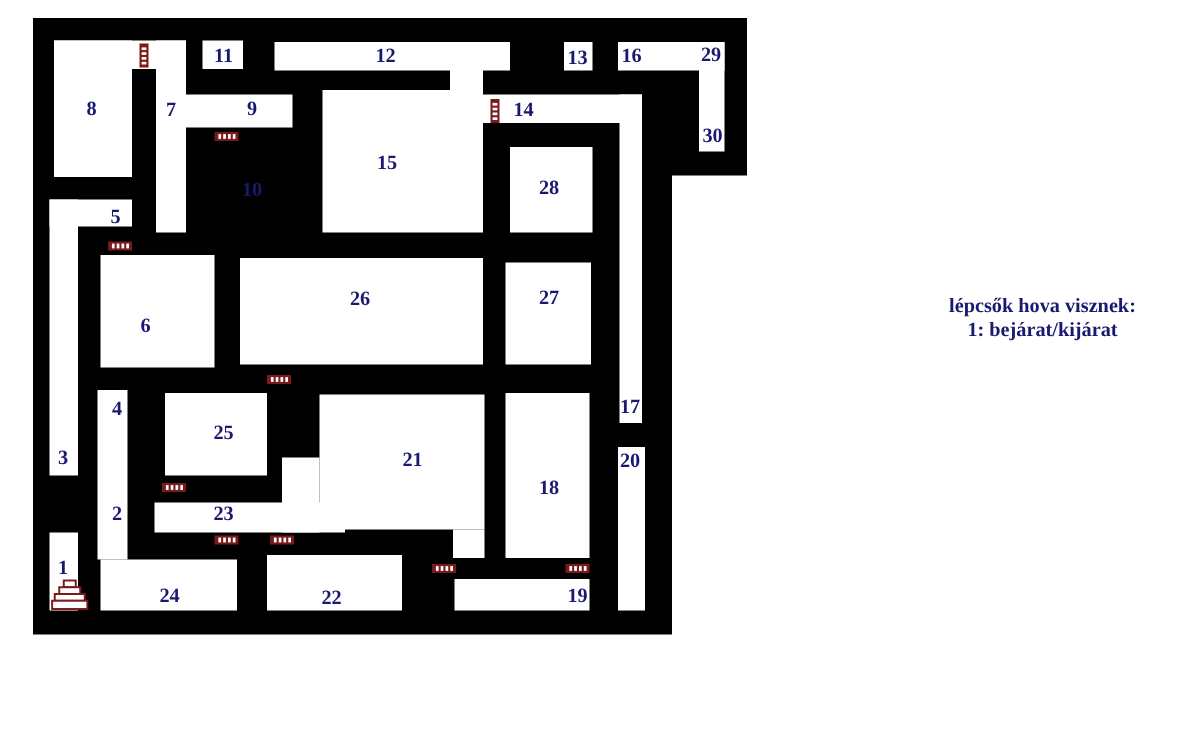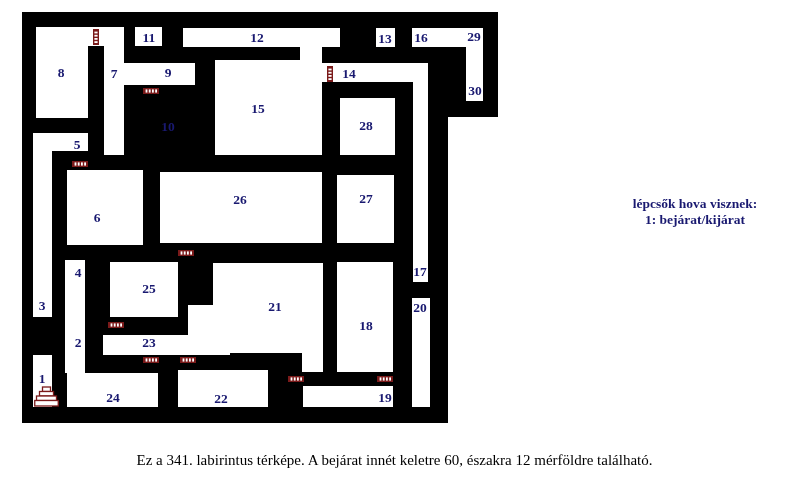--- a/index.html
+++ b/index.html
@@ -155,15 +155,14 @@
       <text x="366" y="125" fill="#191970" text-anchor="middle" dominant-baseline="central" class="map-label">28</text>
       <text x="474" y="36" fill="#191970" text-anchor="middle" dominant-baseline="central" class="map-label">29</text>
       <text x="475" y="90" fill="#191970" text-anchor="middle" dominant-baseline="central" class="map-label">30</text>
     </svg>
 
   <div class="legend" style="color: rgb(25, 25, 112);">
     <div>lépcsők hova visznek:</div>
     <div>1: bejárat/kijárat</div>
   </div>
 
-  <div class="caption">Ez a 341. labirintus térképe. A bejárat innét keletre 60, északra 12 mérföldre található.</div>
 
 </div>
 
 </body></html>

